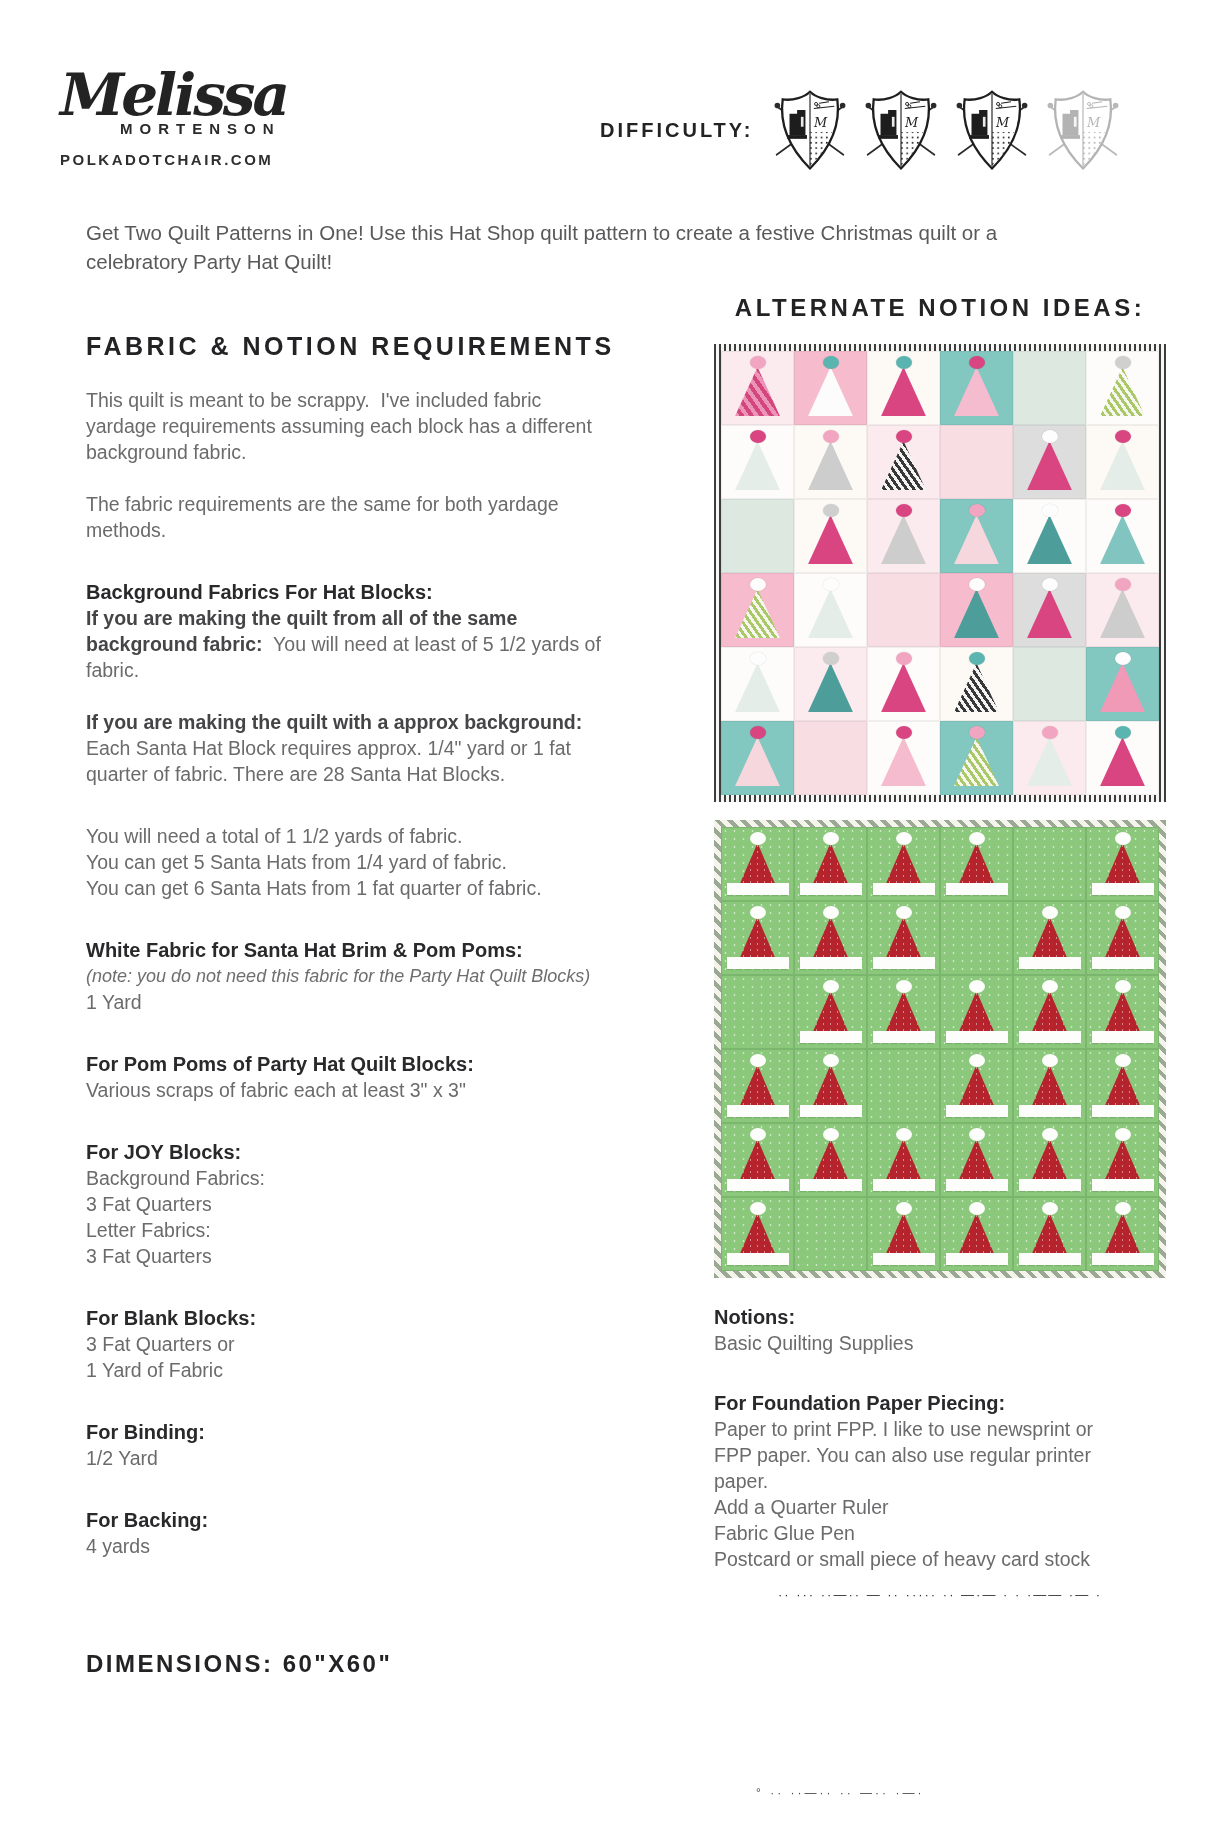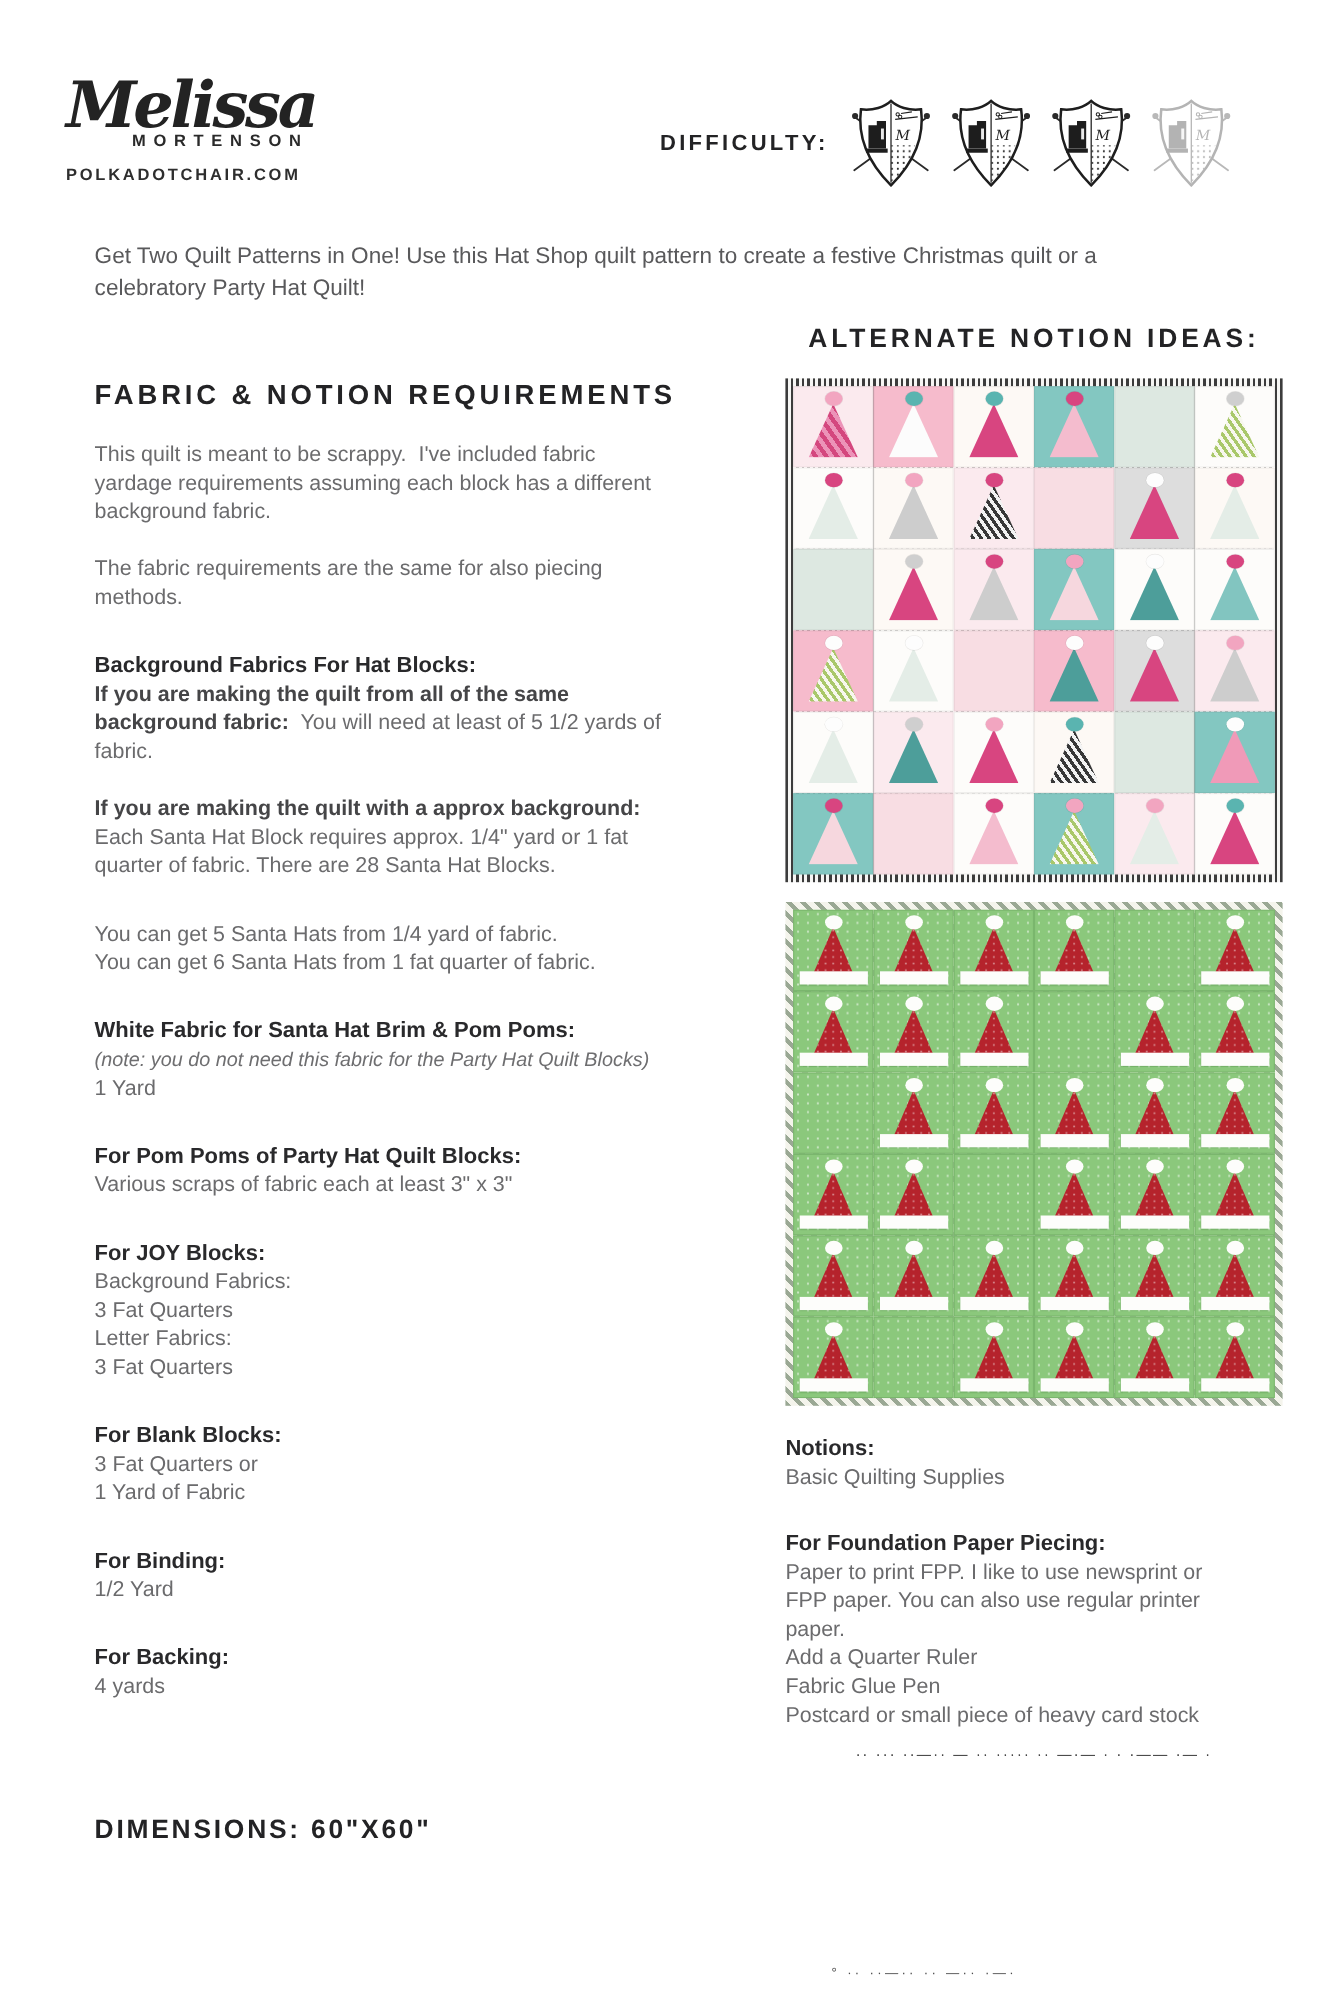--- a/index.html
+++ b/index.html
@@ -193,34 +193,35 @@
   <div class="columns">
 
     <div class="col-left">
       <div class="main-heading">FABRIC &amp; NOTION REQUIREMENTS</div>
       <div id="left-sections">
           <div class="t-section">
             <div class="t-line">This quilt is meant to be scrappy.  I've included fabric</div>
             <div class="t-line">yardage requirements assuming each block has a different</div>
             <div class="t-line">background fabric.</div>
             <div class="t-gap"></div>
-            <div class="t-line">The fabric requirements are the same for also piecing</div>
+            <div class="t-line">The fabric requirements are the same for both yardage</div>
             <div class="t-line">methods.</div>
           </div>
           <div class="t-section">
             <div class="t-title">Background Fabrics For Hat Blocks:</div>
             <div class="t-line"><span class="lead">If you are making the quilt from all of the same</span></div>
             <div class="t-line"><span class="lead">background fabric:</span>  You will need at least of 5 1/2 yards of</div>
             <div class="t-line">fabric.</div>
             <div class="t-gap"></div>
             <div class="t-line"><span class="lead">If you are making the quilt with a approx background:</span></div>
             <div class="t-line">Each Santa Hat Block requires approx. 1/4" yard or 1 fat</div>
             <div class="t-line">quarter of fabric. There are 28 Santa Hat Blocks.</div>
           </div>
           <div class="t-section">
+            <div class="t-line">You will need a total of 1 1/2 yards of fabric.</div>
             <div class="t-line">You can get 5 Santa Hats from 1/4 yard of fabric.</div>
             <div class="t-line">You can get 6 Santa Hats from 1 fat quarter of fabric.</div>
           </div>
           <div class="t-section">
             <div class="t-title">White Fabric for Santa Hat Brim &amp; Pom Poms:</div>
             <div class="t-line italic">(note: you do not need this fabric for the Party Hat Quilt Blocks)</div>
             <div class="t-line">1 Yard</div>
           </div>
           <div class="t-section">
             <div class="t-title">For Pom Poms of Party Hat Quilt Blocks:</div>

